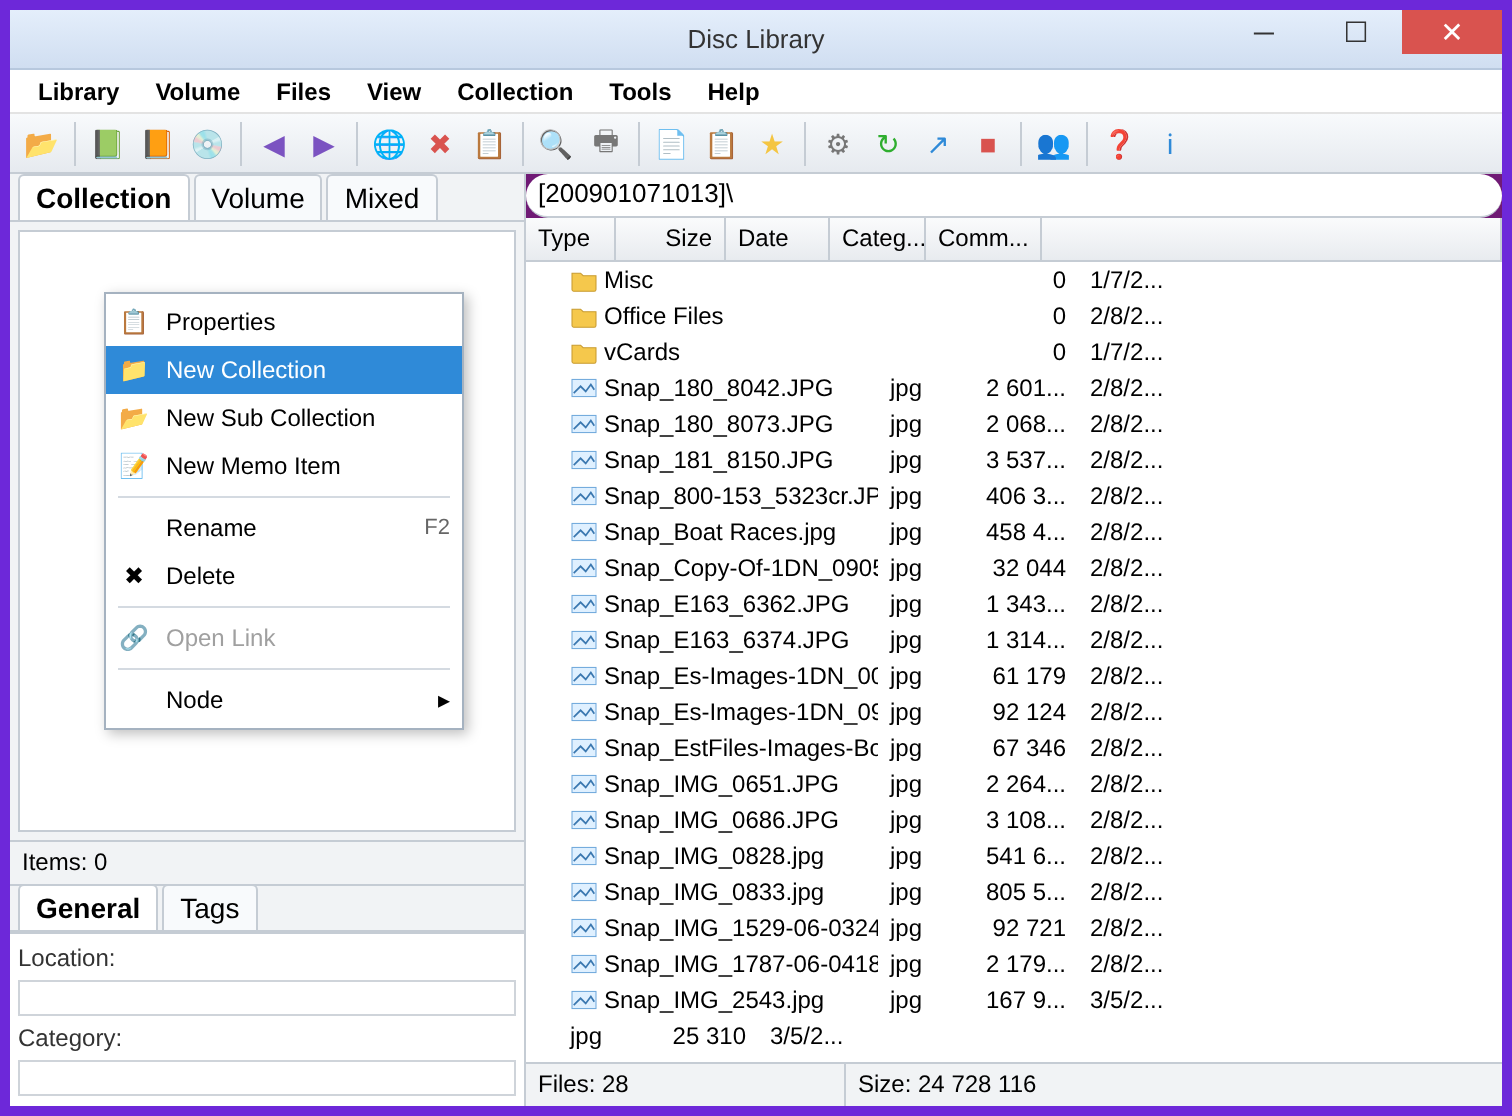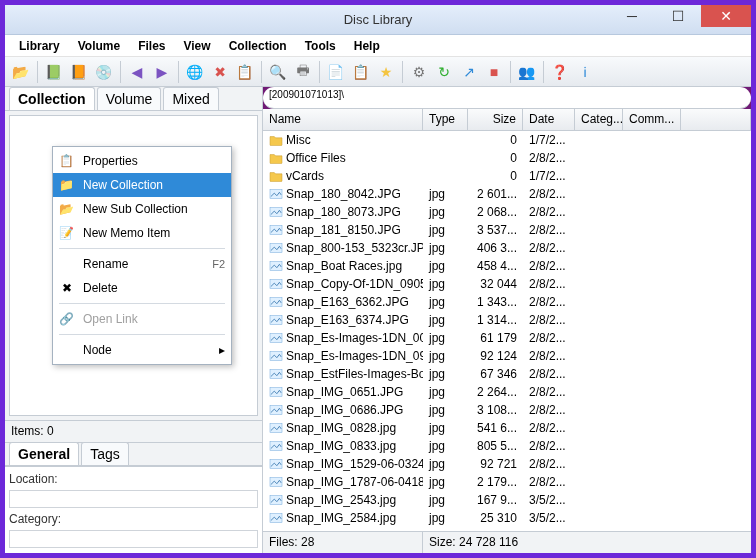--- a/index.html
+++ b/index.html
@@ -22,24 +22,24 @@
 .tab.active { background:#fff; font-weight:600;}
 .treepane { flex:1; background:#fff; margin:4px; border:1px solid #c5ccd4; position:relative;}
 .statline { height:22px; border-top:1px solid #c5ccd4; display:flex; align-items:stretch; font-size:11px; background:#f1f3f5;}
 .statcell { flex:1; padding:3px 6px; border-right:1px solid #c5ccd4;}
 .statcell:last-child { border-right:none;}
 .proppane { border-top:1px solid #c5ccd4; background:#fff; padding:2px 4px 4px 4px;}
 .proprow { display:flex; align-items:center; height:20px; font-size:11px;}
 .proprow .lbl { width:58px; color:#333;}
 .proprow .val { flex:1; height:18px; border:1px solid #cfd4da; background:#fff;}
 .rightpanel { flex:1; display:flex; flex-direction:column; min-width:0;}
-.pathbar { height:22px; padding:2px 6px; border-bottom:1px solid #c5ccd4; background:#fff; font-size:10px;border-radius:11px;}
+.pathbar { height:22px; padding:2px 6px; border-bottom:1px solid #c5ccd4; background:#fff; font-size:13px;border-radius:11px;}
 .colheader { height:22px; display:flex; background:linear-gradient(180deg,#fafbfc,#e8ebef); border-bottom:1px solid #c5ccd4; font-size:11px;}
 .colheader .col { padding:3px 6px; border-right:1px solid #c5ccd4; overflow:hidden; white-space:nowrap;}
-.filelist { flex:1; overflow-y:auto; background:#fff;}
+.filelist { flex:1; overflow-y:auto; background:#fff;padding-left:16px;}
 .frow { display:flex; height:18px; align-items:center; font-size:12px; cursor:default;}
 .fcell { padding:1px 6px; overflow:hidden; white-space:nowrap; text-overflow:ellipsis;}
 .c-name { width:160px; display:flex; align-items:center; gap:3px;}
 .c-type { width:45px;}
 .c-size { width:55px; text-align:right;}
 .c-date { width:52px;}
 .c-categ { width:48px;}
 .c-comm { width:58px;}
 .ficon { width:14px; height:12px; flex-shrink:0;}
 .contextmenu { position:absolute; left:42px; top:30px; width:180px; background:#fff; border:1px solid #a5b2c0; box-shadow:2px 2px 6px rgba(0,0,0,0.25); z-index:100; padding:2px 0;}
@@ -219,21 +219,20 @@
         </div>
         <div class="proprow">
           <span class="val"></span>
         </div>
       </div>
     </div>
 
     <div class="rightpanel">
       <div class="pathbar">[200901071013]\</div>
       <div class="colheader" id="colheader">
-          <div class="col" style="width: 160px;">Name</div>
           <div class="col" style="width: 45px;">Type</div>
           <div class="col" style="width: 55px; text-align: right;">Size</div>
           <div class="col" style="width: 52px;">Date</div>
           <div class="col" style="width: 48px;">Categ...</div>
           <div class="col" style="width: 58px;">Comm...</div>
           <div class="col" style="flex: 1 1 0%;"></div>
         </div>
       <div class="filelist" id="filelist">
           <div class="frow">
             <div class="fcell c-name">
@@ -520,27 +519,20 @@
               </svg>
               <span>Snap_IMG_2543.jpg</span>
             </div>
             <div class="fcell c-type">jpg</div>
             <div class="fcell c-size">167 9...</div>
             <div class="fcell c-date">3/5/2...</div>
             <div class="fcell c-categ"></div>
             <div class="fcell c-comm"></div>
           </div>
           <div class="frow">
-            <div class="fcell c-name">
-              <svg class="ficon" viewBox="0 0 16 14">
-                <rect x="1" y="2" width="14" height="10" fill="#dff0ff" stroke="#6fa8dc" stroke-width="0.6"></rect>
-                <polyline points="2,10 6,6 9,9 12,5 14,8" fill="none" stroke="#3b78b0" stroke-width="1"></polyline>
-              </svg>
-              <span>Snap_IMG_2584.jpg</span>
-            </div>
             <div class="fcell c-type">jpg</div>
             <div class="fcell c-size">25 310</div>
             <div class="fcell c-date">3/5/2...</div>
             <div class="fcell c-categ"></div>
             <div class="fcell c-comm"></div>
           </div>
           <div class="frow">
             <div class="fcell c-name">
               <svg class="ficon" viewBox="0 0 16 14">
                 <rect x="1" y="2" width="14" height="10" fill="#dff0ff" stroke="#6fa8dc" stroke-width="0.6"></rect>

